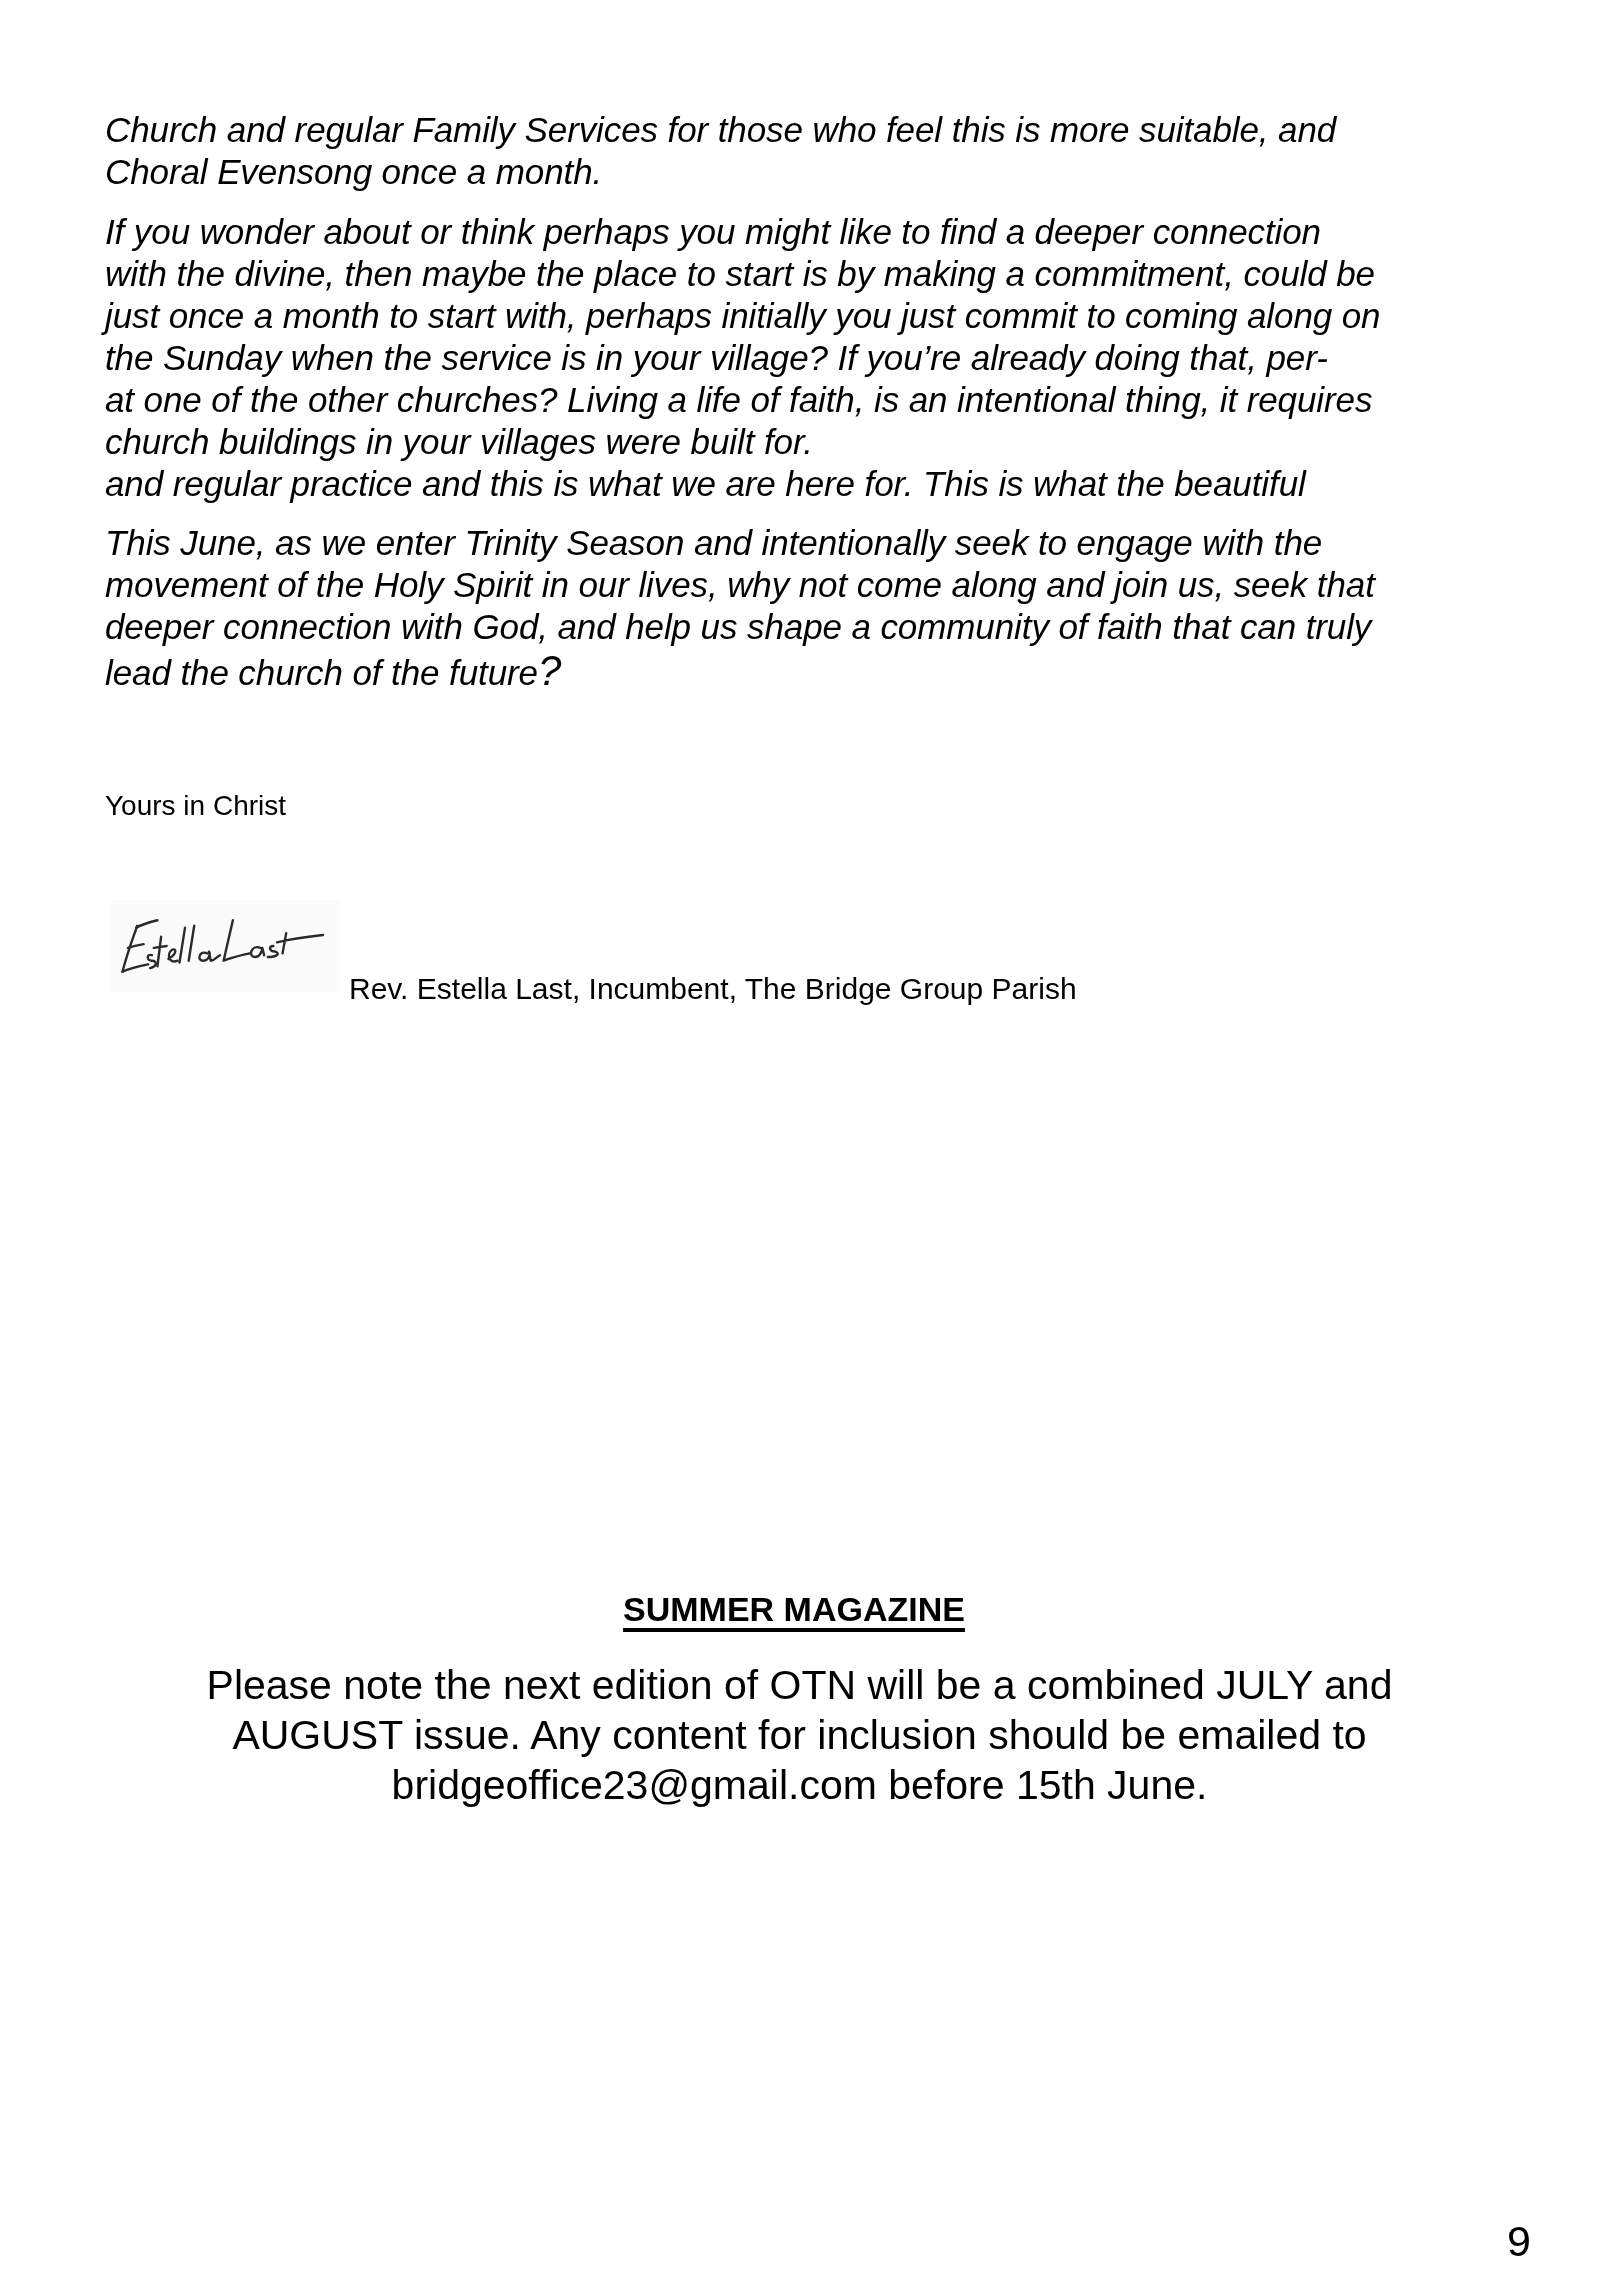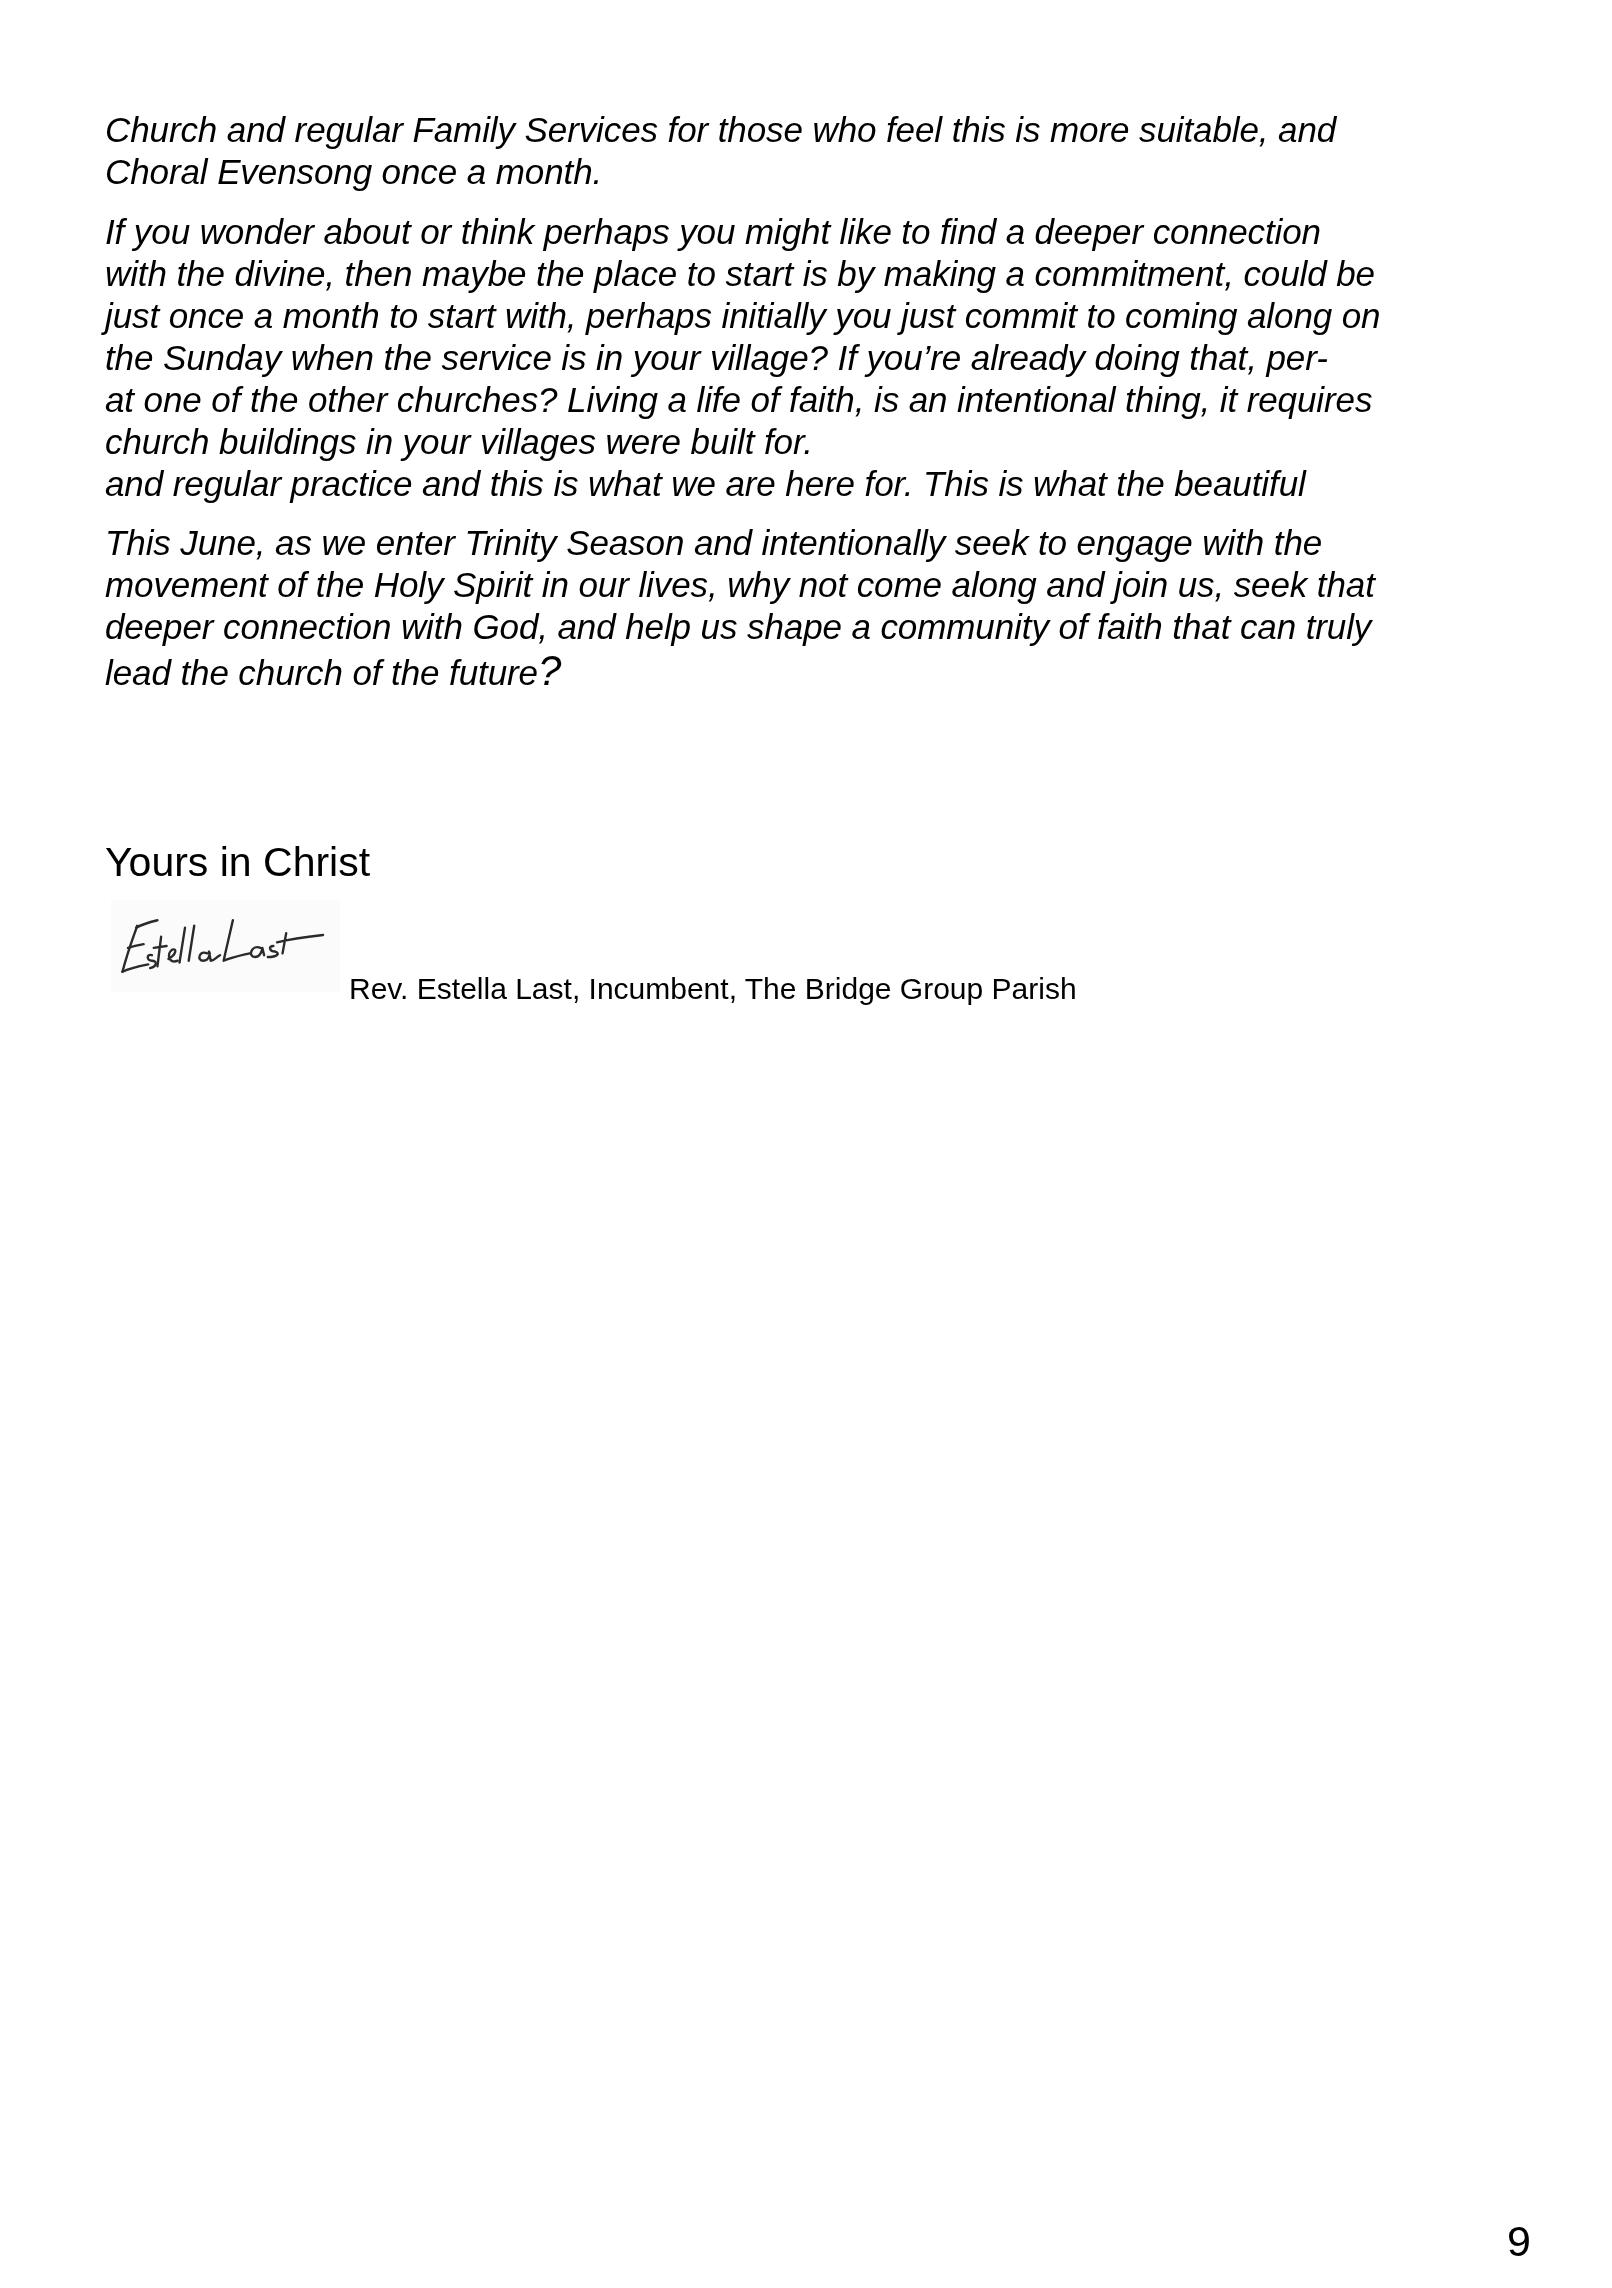--- a/index.html
+++ b/index.html
@@ -3,21 +3,21 @@
 <meta charset="utf-8">
 <style>
   html, body { margin: 0; padding: 0; background: #ffffff; }
   body { width: 1612px; height: 2289px; position: relative; overflow: hidden;
          font-family: "Liberation Sans", sans-serif; color: #000; }
   .page { position: absolute; left: 0; top: 0; width: 1612px; height: 2289px; }
   .letter { position: absolute; left: 105px; top: 109px; width: 1426px; }
   .para { font-size: 35px; line-height: 42px; margin: 0 0 17.5px 0; letter-spacing: -0.1px; font-style: italic; }
   .para .line { display: block; white-space: nowrap; }
   .bigq { font-size: 42px; line-height: 28px; }
-  .closing { font-size: 41px; line-height: 42px; position: absolute; left: 105px; top: 841px; }
+  .closing { font-size: 28px; line-height: 42px; position: absolute; left: 105px; top: 785px; }
   .signature { position: absolute; left: 111px; top: 900px; width: 229px; height: 92px;
                background: #fbfbfb; }
   .signature svg { width: 229px; height: 92px; display: block; }
   .sig-line { position: absolute; left: 349px; top: 968px; font-size: 30px; line-height: 42px; white-space: nowrap; }
   .notice { position: absolute; left: 0; width: 1612px; top: 1589px; text-align: center; }
   .notice-title { font-weight: bold; font-size: 34px; line-height: 41px; text-decoration: underline;
                   text-decoration-thickness: 3.7px; text-underline-offset: 7.4px; margin-left: -24px; }
   .notice-body { margin-top: 30px; font-size: 41px; line-height: 50px; margin-left: -13px; }
   .notice-body .line { display: block; white-space: nowrap; }
   .page-number { position: absolute; left: 1507px; top: 2215px; font-size: 43px; line-height: 52px; }
@@ -66,16 +66,24 @@
         <path d="M132 22 C128 40 124 56 122 66 C132 62 142 60 150 58"></path>
         <path d="M162 52 C152 48 148 62 156 62 C162 62 164 54 164 52 L166 60"></path>
         <path d="M176 50 C170 50 172 56 178 56 C184 58 180 62 170 62"></path>
         <path d="M190 36 L186 58 M180 46 C196 42 212 40 230 38"></path>
       </g>
     </svg>
   </div>
 
   <div class="sig-line">Rev. Estella Last, Incumbent, The Bridge Group Parish</div>
 
+  <div class="notice">
+    <div class="notice-title">SUMMER MAGAZINE</div>
+    <div class="notice-body">
+      <span class="line">Please note the next edition of OTN will be a combined JULY and</span>
+      <span class="line">AUGUST issue. Any content for inclusion should be emailed to</span>
+      <span class="line">bridgeoffice23@gmail.com before 15th June.</span>
+    </div>
+  </div>
 
   <div class="page-number">9</div>
 </div>
 
 
 </body></html>

